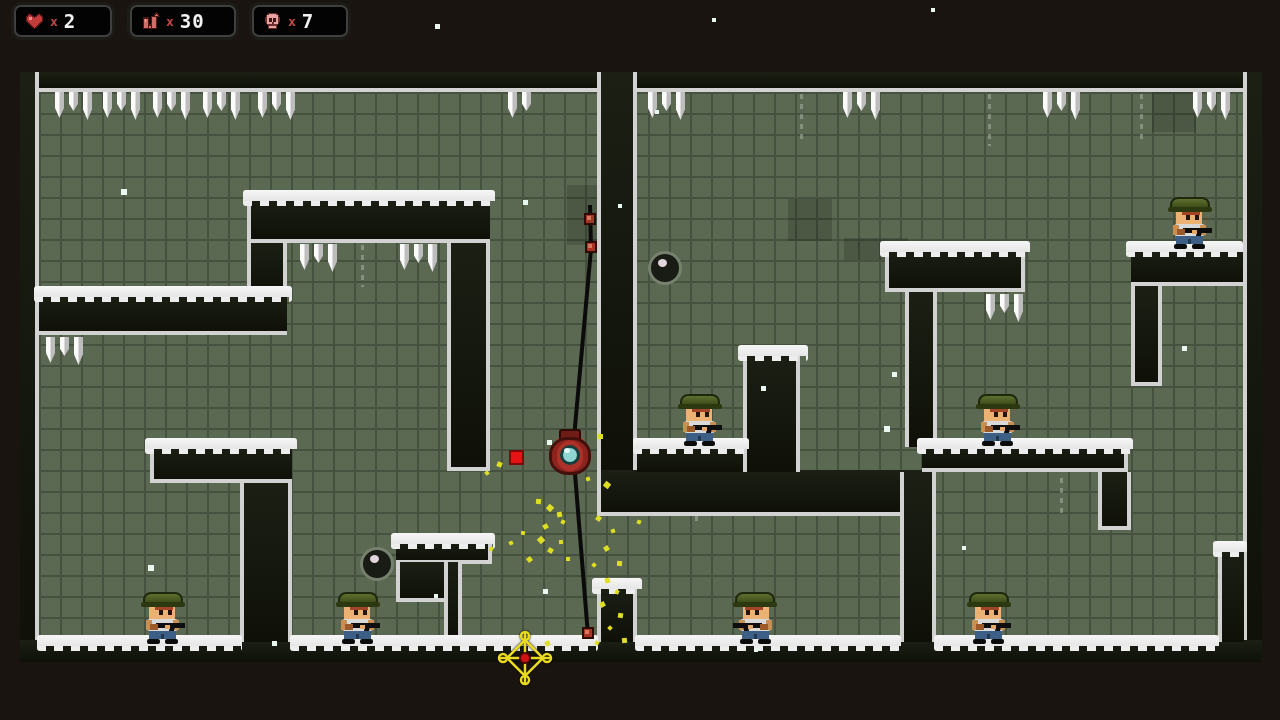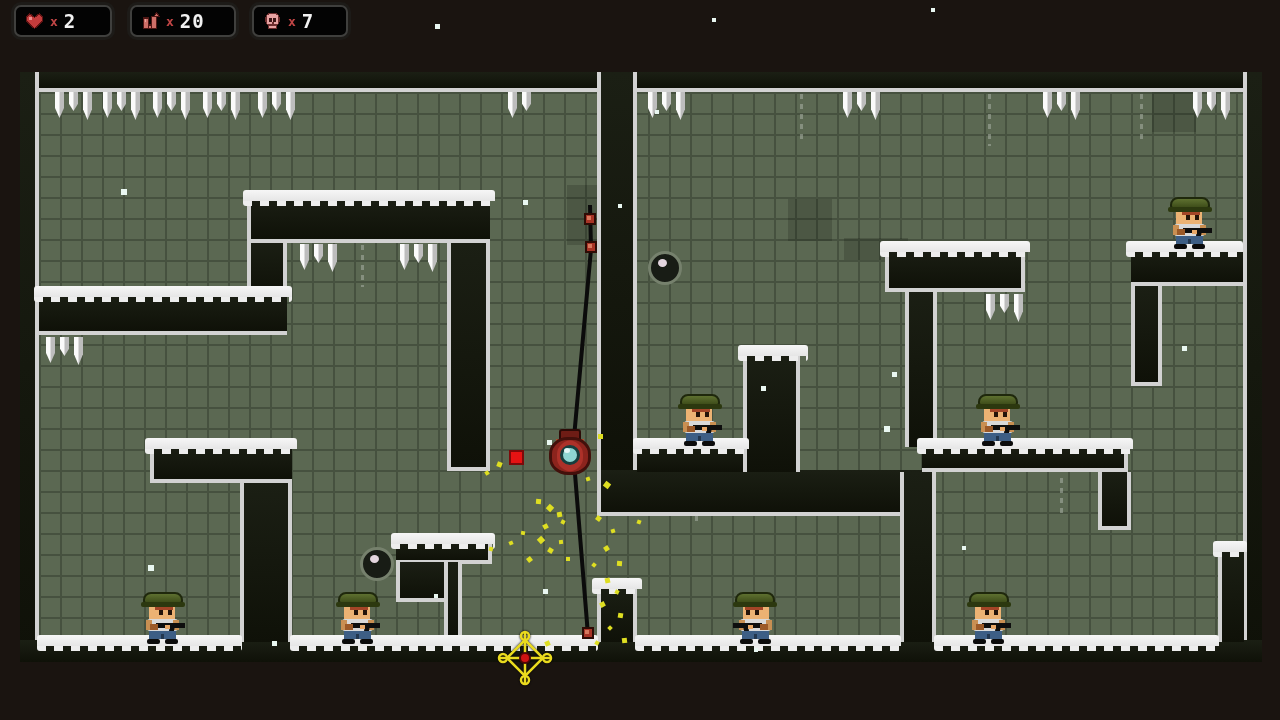--- a/index.html
+++ b/index.html
@@ -447,21 +447,21 @@
       <svg width="19" height="19" viewBox="0 0 16 16" shape-rendering="crispEdges">
         <g fill="#cf6f68" stroke="#4f1715" stroke-width="1">
           <rect x="2" y="5" width="4" height="9"></rect>
           <rect x="6" y="11" width="3" height="3"></rect>
           <rect x="9" y="4" width="4" height="10"></rect>
           <polygon points="11,4 13,0.5 15.5,4"></polygon>
         </g>
         <rect x="3" y="6" width="1.5" height="2" fill="#eaa49e"></rect>
       </svg>
       <span class="hud-x">x</span>
-      <span class="hud-val">20</span>
+      <span class="hud-val">30</span>
     </div>
     <div class="hud-box" style="left:252px;width:96px;">
       <svg width="19" height="19" viewBox="0 0 16 16" shape-rendering="crispEdges">
         <rect x="2.5" y="1.5" width="11" height="9.5" rx="3.5" fill="#e7a2a2" stroke="#6e2e2e" stroke-width="1"></rect>
         <rect x="4.5" y="11" width="7" height="3" fill="#e7a2a2" stroke="#6e2e2e" stroke-width="1"></rect>
         <rect x="5" y="5" width="2.5" height="3" fill="#3c1414"></rect>
         <rect x="8.8" y="5" width="2.5" height="3" fill="#3c1414"></rect>
         <rect x="7.3" y="8.5" width="1.6" height="1.6" fill="#6e2e2e"></rect>
       </svg>
       <span class="hud-x">x</span>

